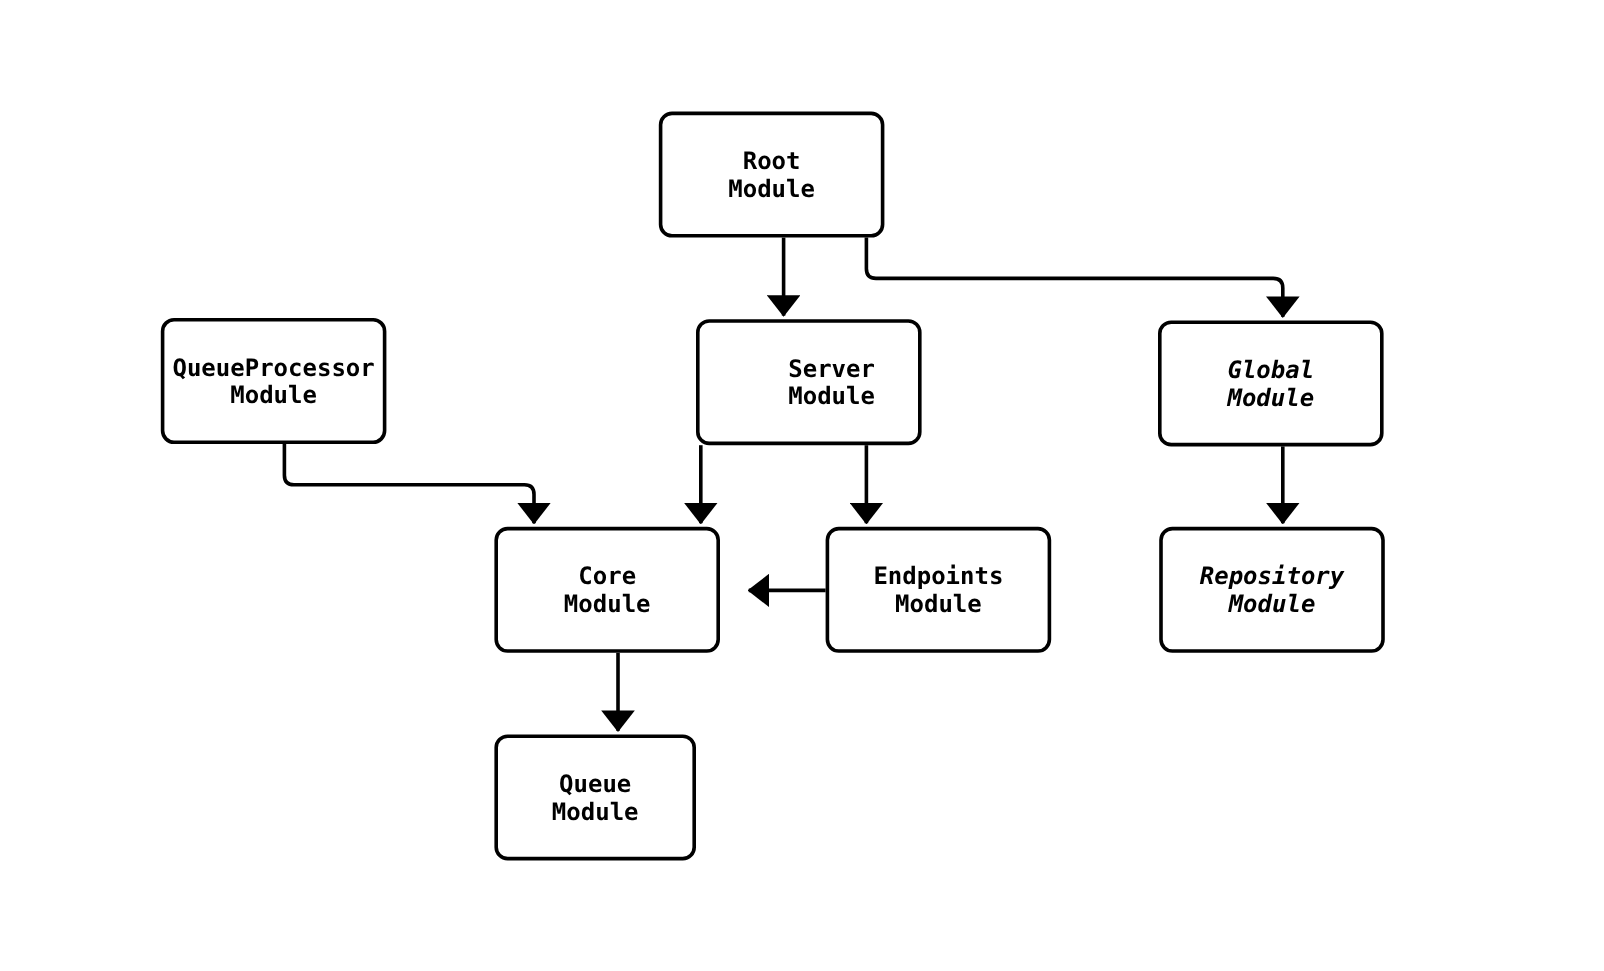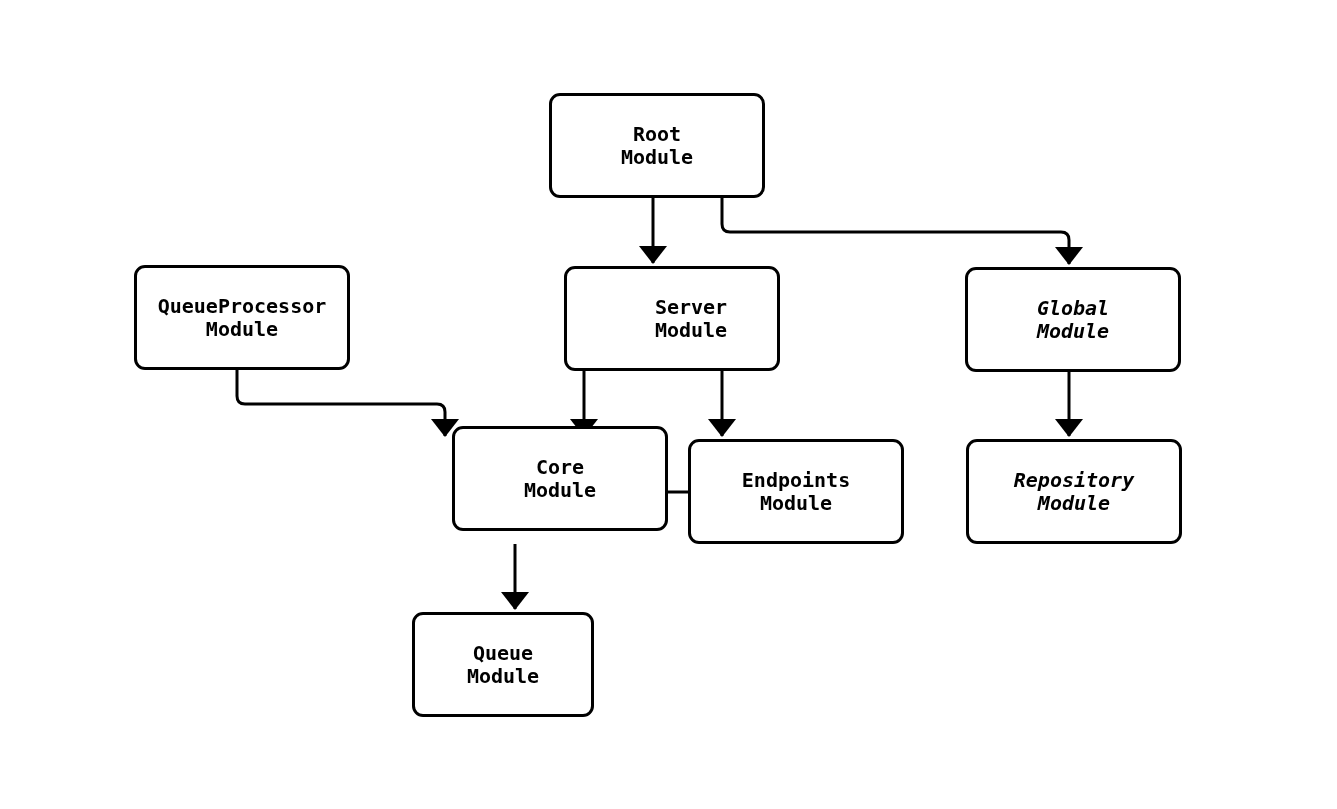--- a/index.html
+++ b/index.html
@@ -24,44 +24,44 @@
     display: block;
   }
   .edge {
     fill: none;
     stroke: #000000;
     stroke-width: 3;
   }
   .node {
     position: absolute;
     box-sizing: border-box;
-    width: 216px;
+    width: 188px;
     height: 105px;
     background: #ffffff;
     border: 3px solid #000000;
     border-radius: 11px;
     display: flex;
     align-items: center;
     justify-content: center;
     text-align: center;
     font-weight: bold;
     font-size: 20px;
     line-height: 23px;
     color: #000000;
     white-space: pre-line;
     letter-spacing: 0px;
   }
   .node-root          { left: 549px; top: 93px;  }
   .node-queueprocessor{ left: 134px; top: 265px; text-align: center; }
-  .node-server        { left: 564px; top: 266px; padding-left: 38px; }
+  .node-server        { left: 580px; top: 266px; padding-left: 38px; }
   .node-global        { left: 965px; top: 267px; font-style: italic; }
-  .node-core          { left: 412px; top: 426px; margin-left: 40px; }
+  .node-core          { left: 412px; top: 439px; }
   .node-endpoints     { left: 688px; top: 439px; }
   .node-repository    { left: 966px; top: 439px; font-style: italic; }
-  .node-queue         { left: 412px; top: 612px; width: 182px; }
+  .node-queue         { left: 412px; top: 612px; width: 168px; }
 </style>
 </head>
 <body>
 
 <div class="canvas">
 
   <svg class="edges-layer" viewBox="0 0 1337 809" xmlns="http://www.w3.org/2000/svg">
     <defs>
       <marker id="arrowhead" markerUnits="userSpaceOnUse" markerWidth="18" markerHeight="28" refX="17" refY="14" orient="auto">
         <path d="M0,0 L18,14 L0,28 Z" fill="#000000"></path>

